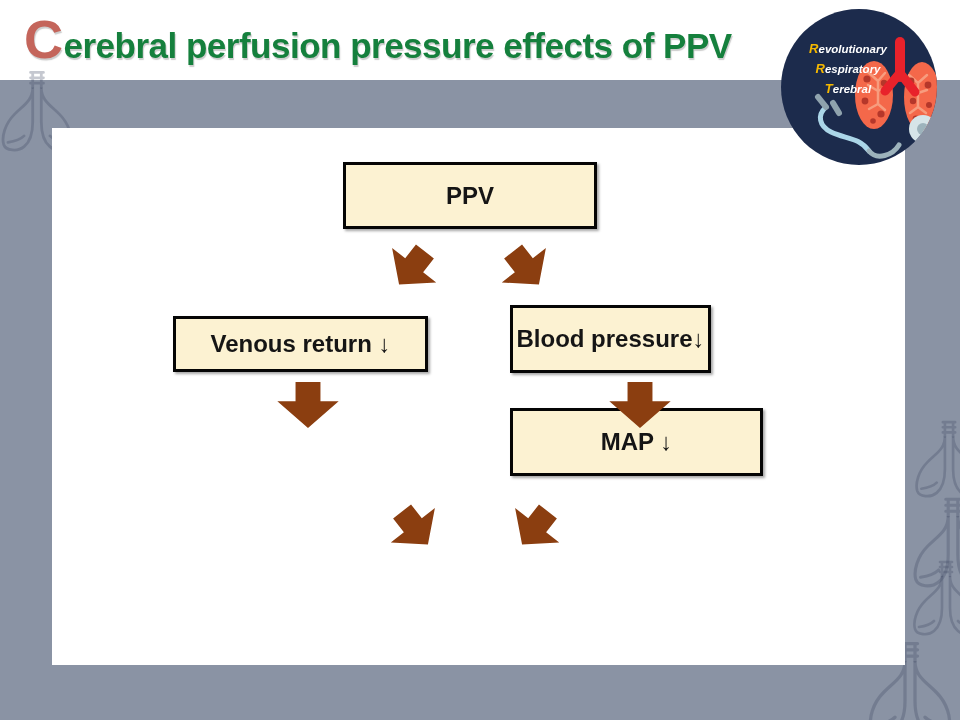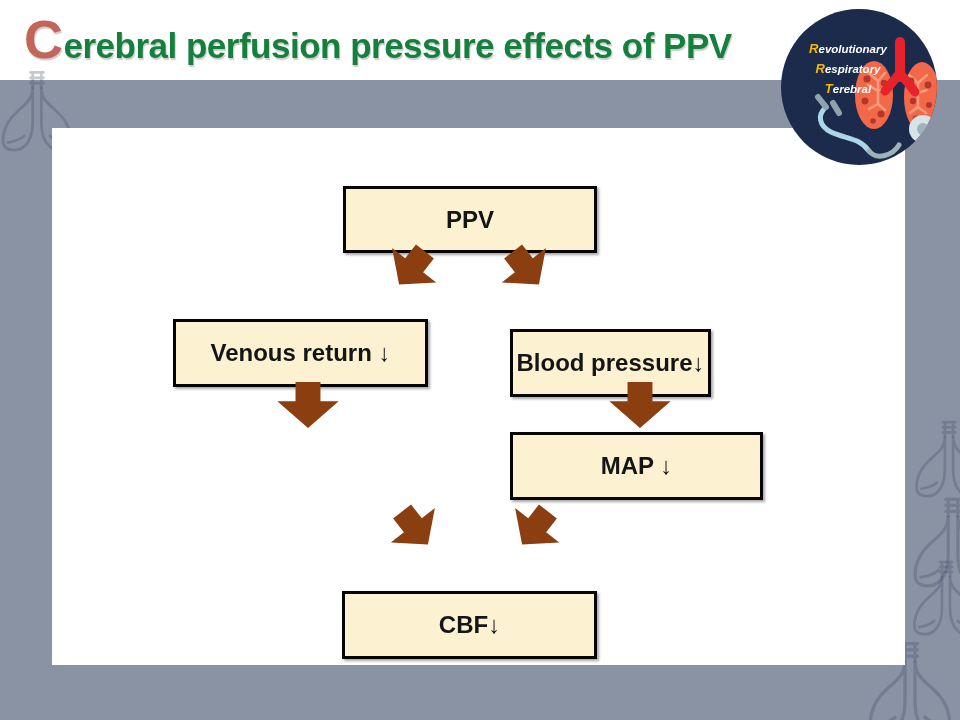--- a/index.html
+++ b/index.html
@@ -23,21 +23,21 @@
   .logo { position:absolute; left:781px; top:9px; width:156px; height:156px; z-index:6; }
   .logo svg { position:absolute; left:0; top:0; }
   .logo-text { position:absolute; left:2px; top:30px; width:106px; z-index:2;
                font-style:italic; font-weight:bold; font-size:11.5px; color:#ffffff;
                text-align:center; line-height:19px;padding-left:24px; }
   .logo-text .ll { color:#F5B800; font-size:13px; }
 
   .node { position:absolute; z-index:4; background:#FCF2D2; border:3px solid #050505;
           box-shadow:1.5px 1.5px 2.5px rgba(0,0,0,0.35);
           display:flex; align-items:center; justify-content:center;
-          font-weight:bold; font-size:24px; color:#151515;margin-top:24px; }
+          font-weight:bold; font-size:24px; color:#151515; }
 
   .arrow { position:absolute; z-index:4; color:#8B3E10; }
   .arrow svg { display:block; width:100%; height:100%; }
   .rot-dl { transform:rotate(38deg); }
   .rot-dr { transform:rotate(-38deg); }
 </style>
 </head>
 <body>
 
 <div class="slide">
@@ -124,31 +124,28 @@
     <div class="logo-text">
       <div><span class="ll">R</span><span>evolutionary</span></div>
       <div><span class="ll">R</span><span>espiratory</span></div>
       <div><span class="ll">T</span><span>erebral</span></div>
     </div>
   </div>
 
   <div class="node" style="left:343px;top:162px;width:254px;height:67px">
     <span>PPV</span>
   </div>
-  <div class="node" style="left:173px;top:295px;width:255px;height:68px">
+  <div class="node" style="left:173px;top:316px;width:255px;height:56px">
     <span>Venous return ↓</span>
   </div>
   <div class="node" style="left:510px;top:305px;width:201px;height:68px">
     <span>Blood pressure↓</span>
   </div>
   <div class="node" style="left:510px;top:408px;width:253px;height:68px">
     <span>MAP ↓</span>
-  </div>
-  <div class="node" style="left:342px;top:567px;width:255px;height:68px">
-    <span>CBF↓</span>
   </div>
 
   <div class="arrow rot-dl" style="left:384px;top:244px;width:56px;height:48px">
     <svg viewBox="0 0 64 48">
         <use href="#block-arrow" fill="currentColor"></use>
       </svg>
   </div>
   <div class="arrow rot-dr" style="left:498px;top:244px;width:56px;height:48px">
     <svg viewBox="0 0 64 48">
         <use href="#block-arrow" fill="currentColor"></use>

